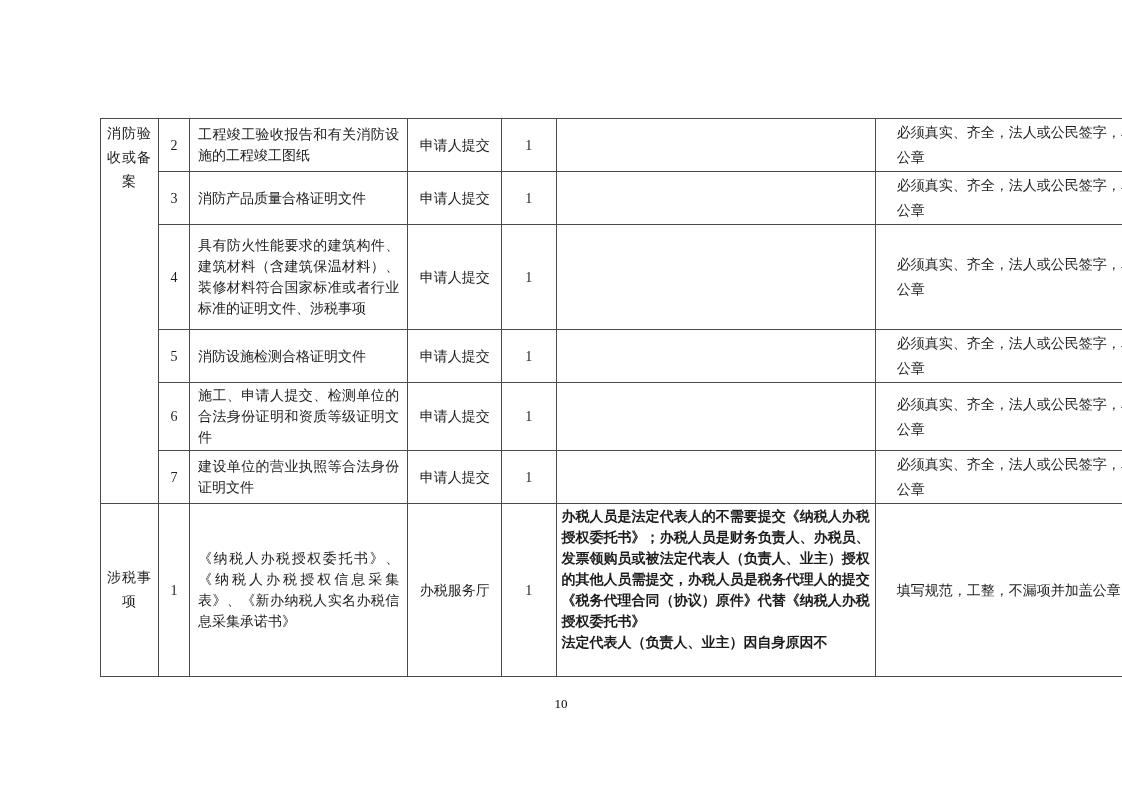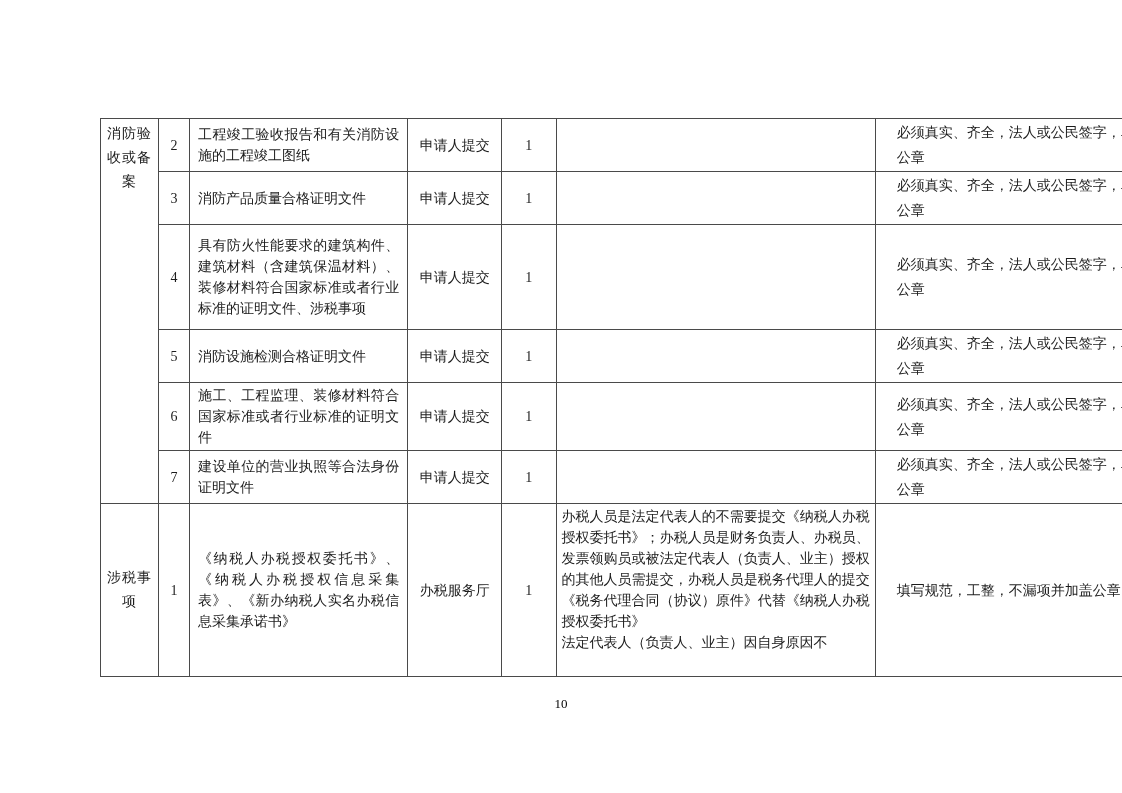--- a/index.html
+++ b/index.html
@@ -59,20 +59,21 @@
   }
   td.count {
     text-align: center;
     vertical-align: middle;
     padding: 1px 2px;
   }
   td.note {
     text-align: justify;
     vertical-align: top;
     padding: 2px 5px;
+    font-weight: bold;
   }
   td.req {
     text-align: left;
     vertical-align: middle;
     padding: 1px 21px;
     line-height: 25px;
   }
   .page-number {
     position: absolute;
     left: 0;
@@ -127,21 +128,21 @@
       <tr style="height:48px">
         <td class="num">5</td>
         <td class="desc">消防设施检测合格证明文件</td>
         <td class="submit">申请人提交</td>
         <td class="count">1</td>
         <td class="note"></td>
         <td class="req">必须真实、齐全，法人或公民签字，单位的盖公章</td>
       </tr>
       <tr style="height:64px">
         <td class="num">6</td>
-        <td class="desc">施工、工程监理、装修材料符合国家标准或者行业标准的证明文件</td>
+        <td class="desc">施工、申请人提交、检测单位的合法身份证明和资质等级证明文件</td>
         <td class="submit">申请人提交</td>
         <td class="count">1</td>
         <td class="note"></td>
         <td class="req">必须真实、齐全，法人或公民签字，单位的盖公章</td>
       </tr>
       <tr style="height:48px">
         <td class="num">7</td>
         <td class="desc">建设单位的营业执照等合法身份证明文件</td>
         <td class="submit">申请人提交</td>
         <td class="count">1</td>

